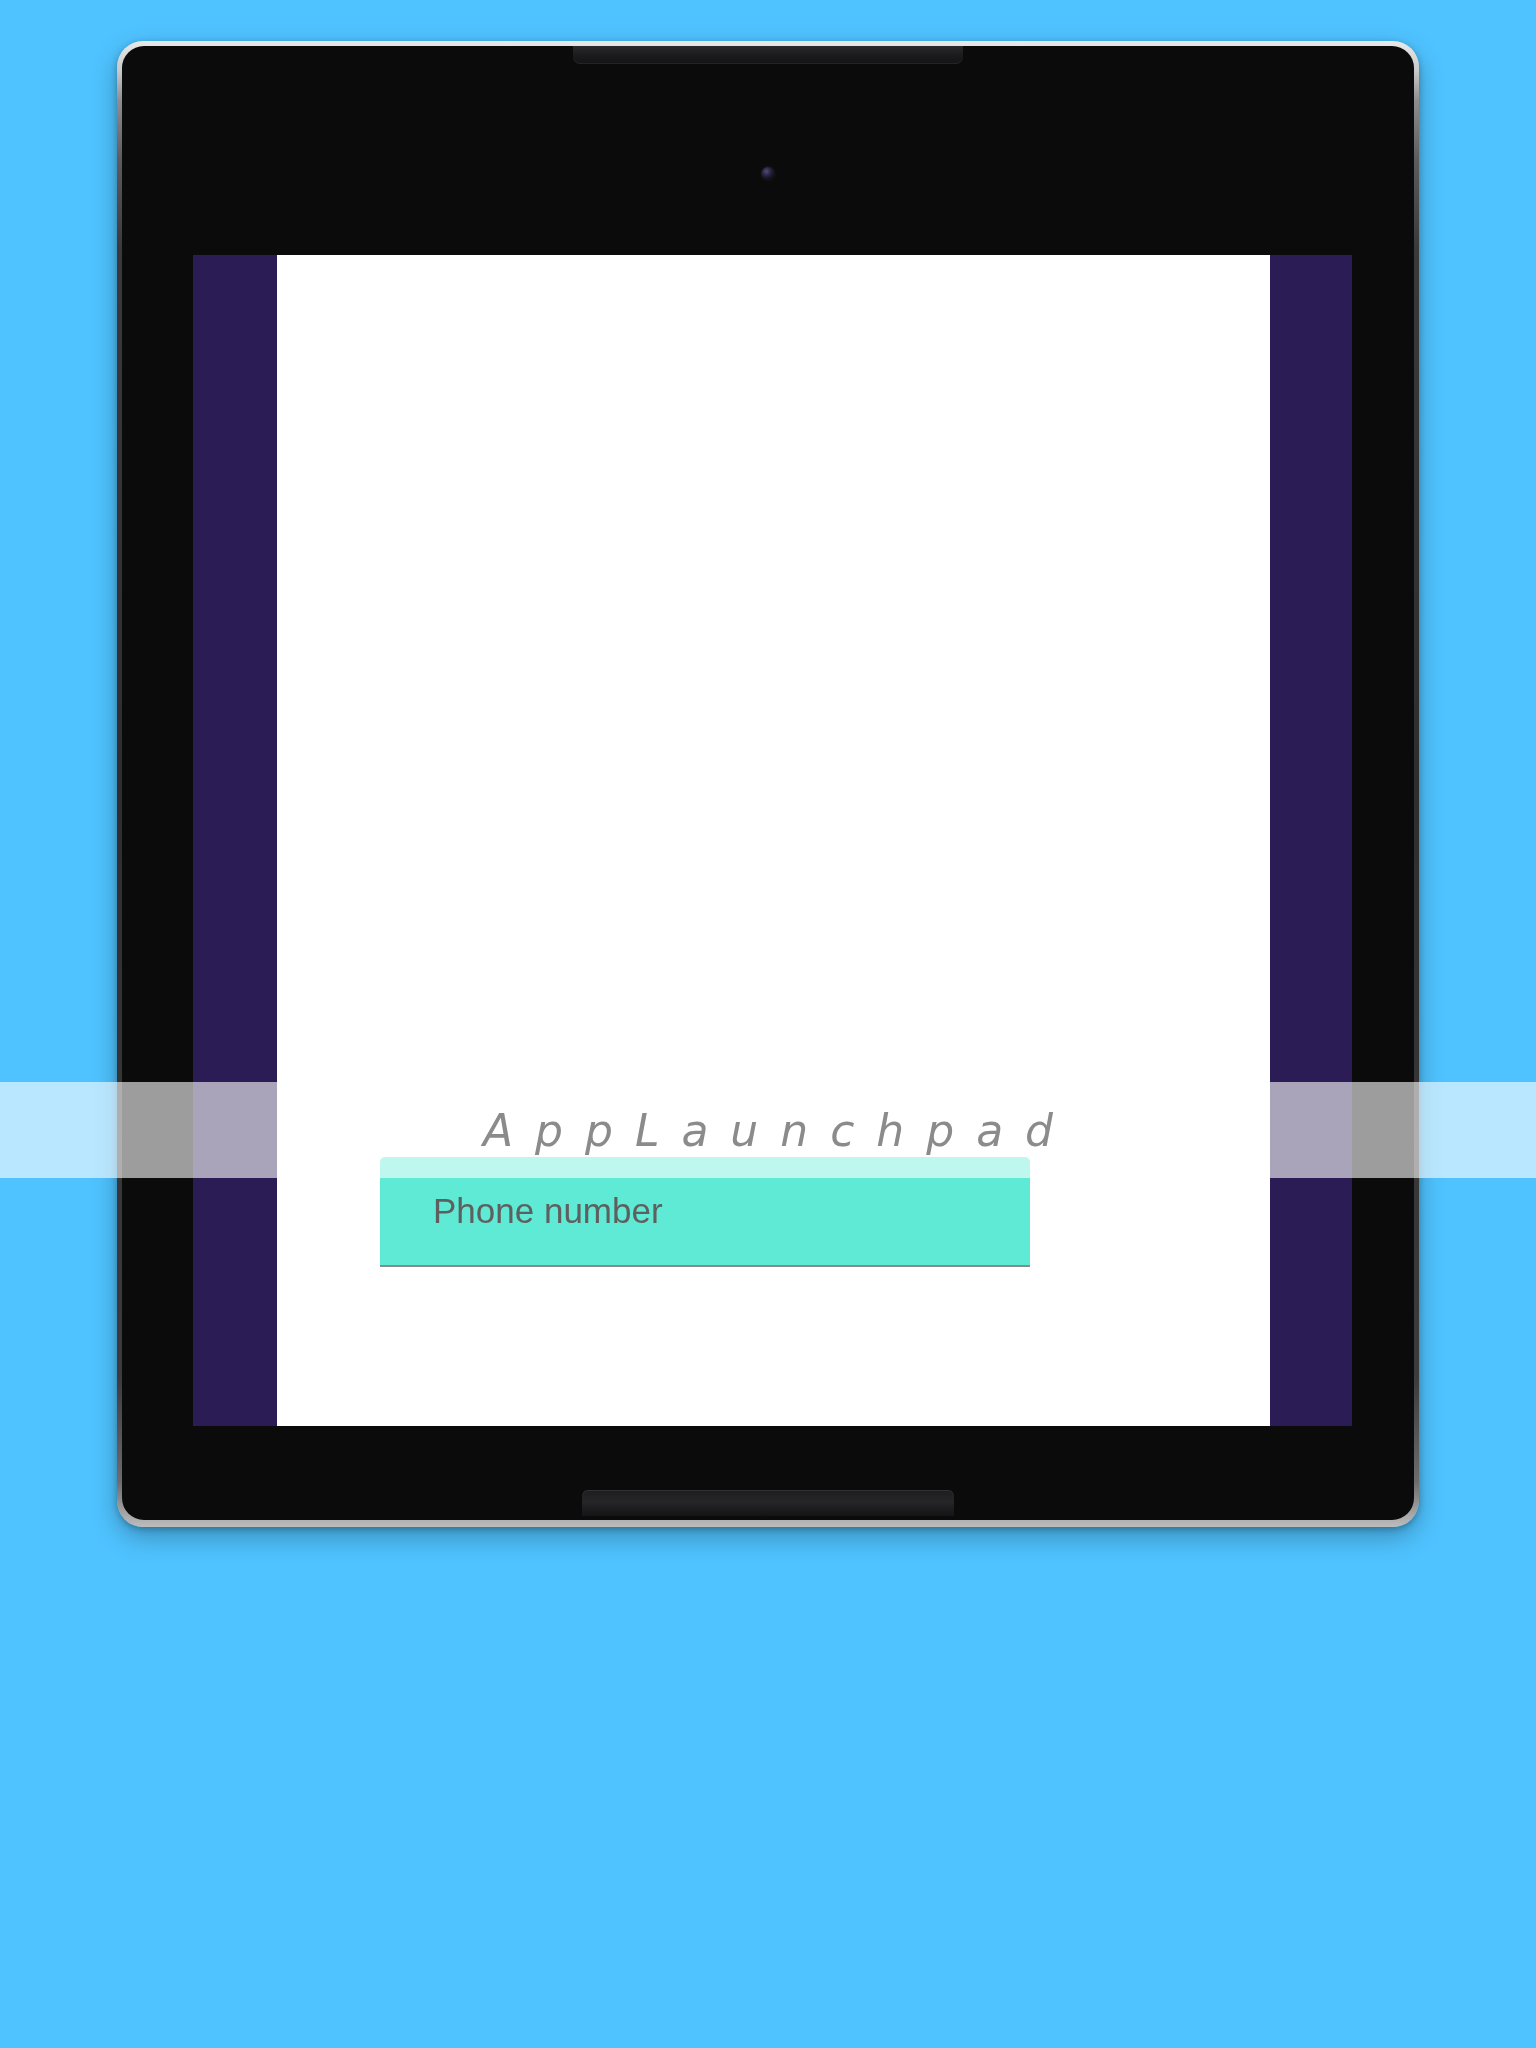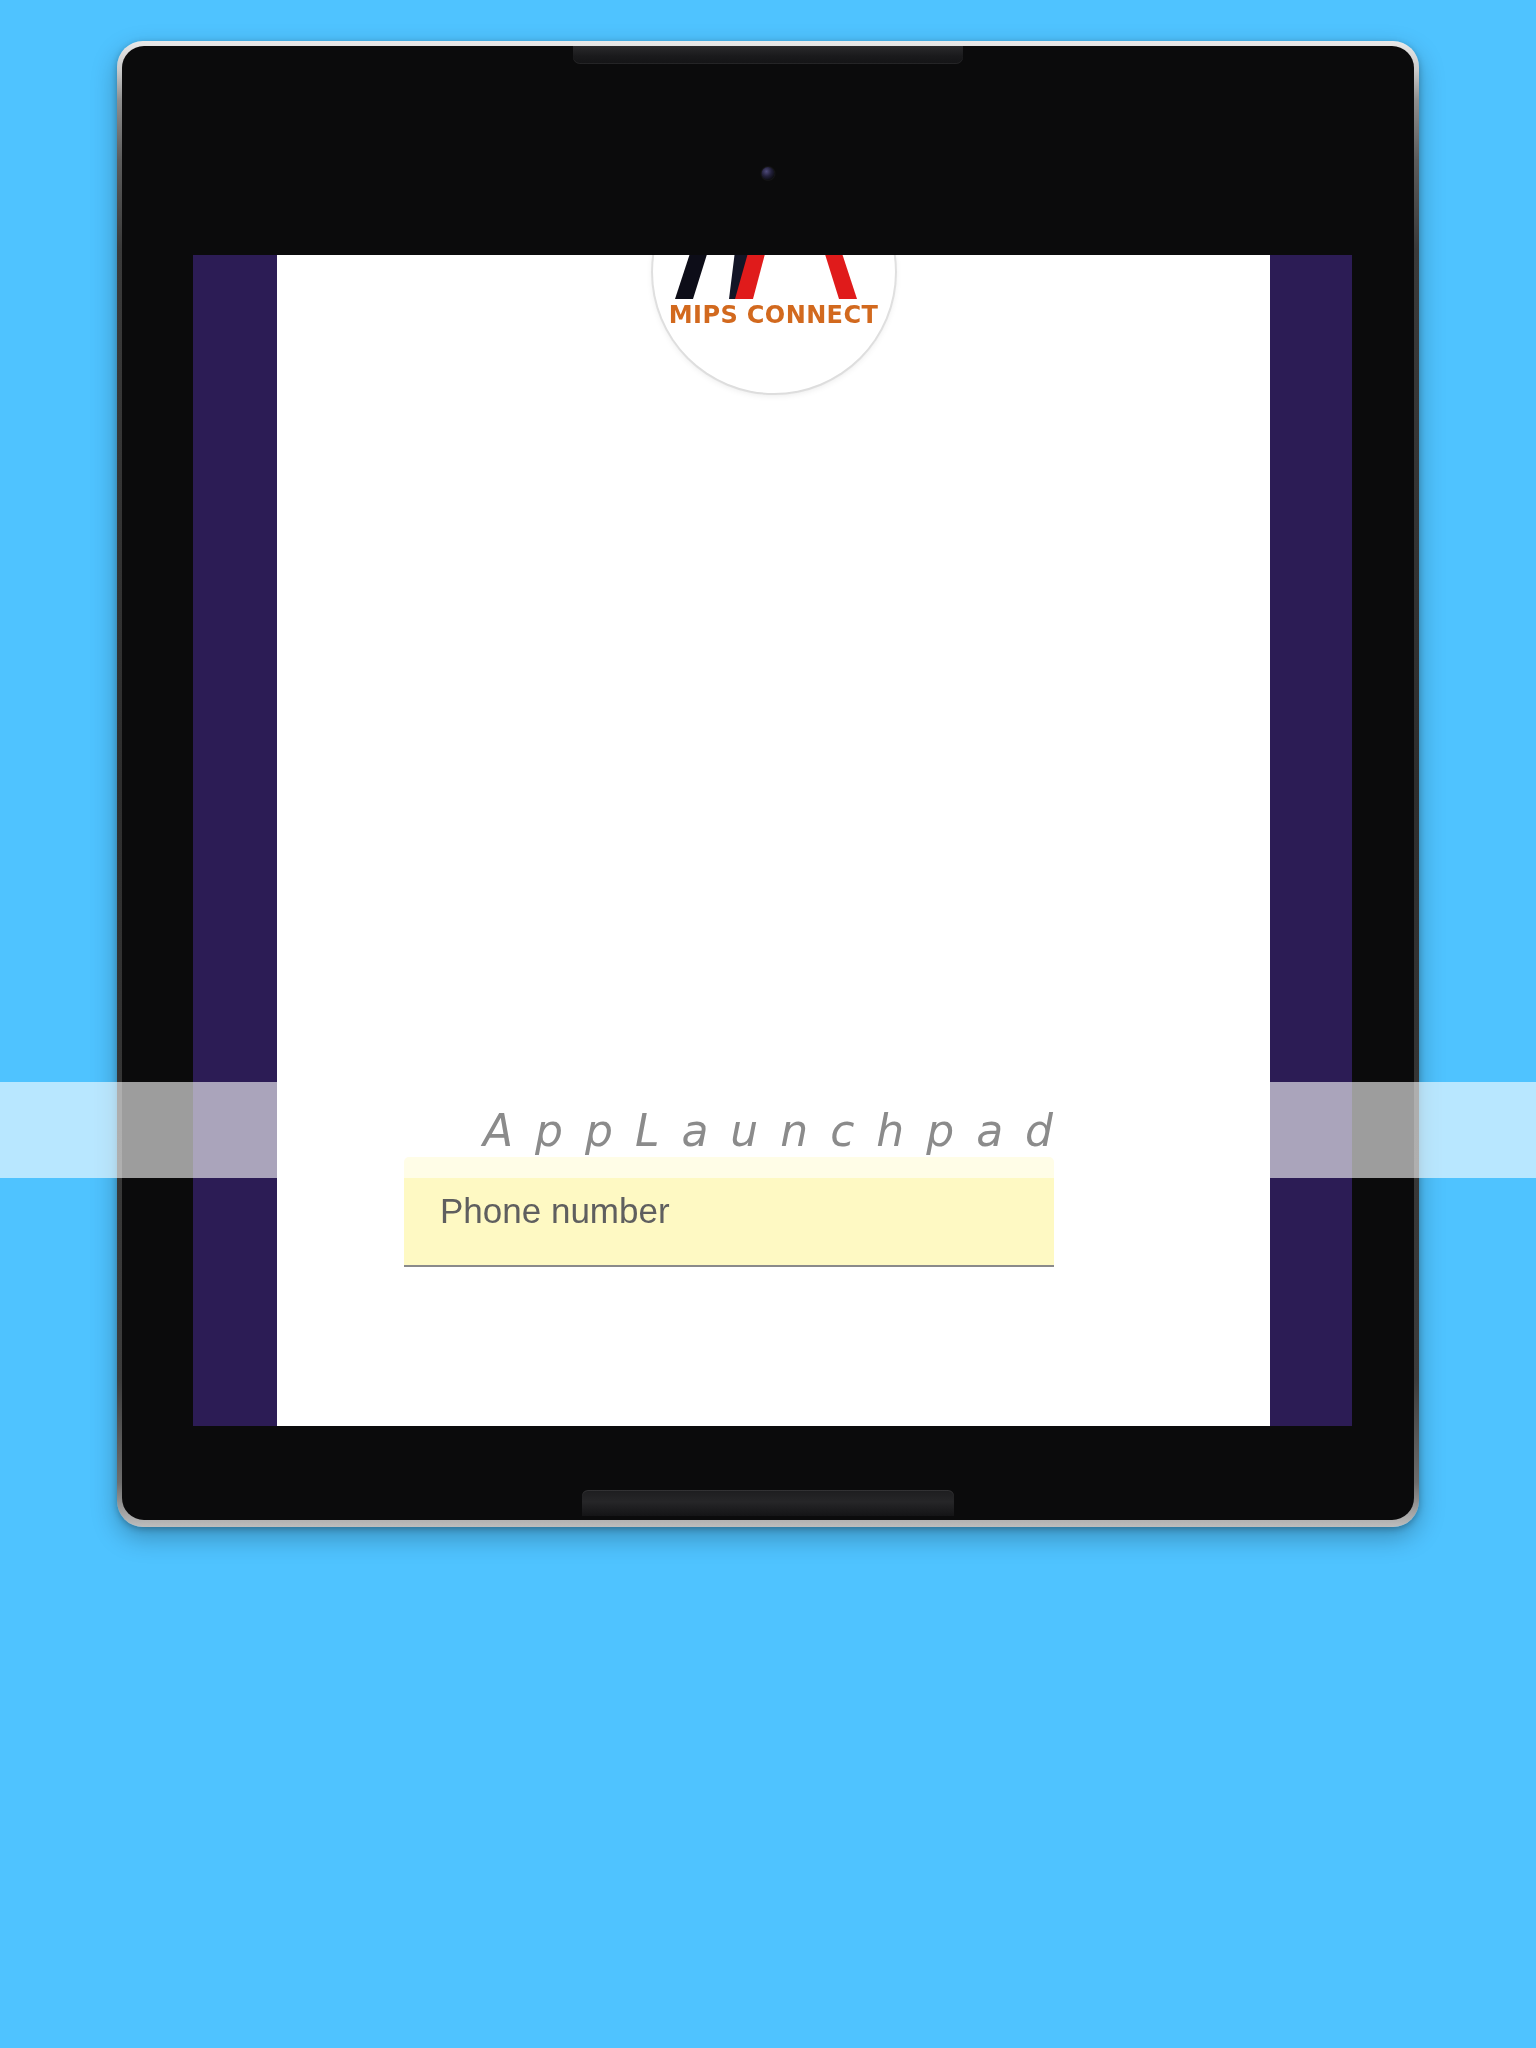--- a/index.html
+++ b/index.html
@@ -151,31 +151,30 @@
     position: absolute;
     left: 103px;        
     top: 902px;
     width: 650px;
   }
   #phone-field {
     position: relative;
     width: 650px;
     height: 110px;
     box-sizing: border-box;
-    background: #fef9c3;
+    background: #5eead4;
     border: none;
     border-top-left-radius: 5px;
     border-top-right-radius: 5px;
     border-bottom: 2px solid #8a8a8a;
-    padding: 0 36px;
+    padding: 0 53px;
     font-family: "Liberation Sans", sans-serif;
     font-size: 35px;
     color: #4a4a4a;
     outline: none;
-    margin-left: 24px;
   }
   #phone-field::placeholder {
     color: #5f5f5f;
     opacity: 1;
   }
 
   
   #watermark-band {
     position: absolute;
     left: 0;
@@ -207,29 +206,20 @@
   <div id="device-inner">
 
     <div id="top-speaker"></div>
     <div id="front-camera"></div>
 
     <div id="screen">
       <div id="screen-bars"></div>
 
       <div id="app-content">
 
-        <div id="logo-badge">
-          <svg id="logo-mark" viewBox="0 0 206 128">
-            <polygon points="46,0 62,0 22,128 4,128" fill="#0d0d18"></polygon>
-            <polygon points="74,0 90,0 75,128 58,128" fill="#131526"></polygon>
-            <polygon points="100,0 116,0 82,128 64,128" fill="#e01b1b"></polygon>
-            <polygon points="128,0 144,0 186,128 168,128" fill="#e01b1b"></polygon>
-          </svg>
-          <div id="logo-word">MIPS CONNECT</div>
-        </div>
 
         <div id="field-wrap">
           <input id="phone-field" type="tel" placeholder="Phone number" style="">
         </div>
 
       </div>
     </div>
 
     <div id="bottom-port"></div>
   </div>

